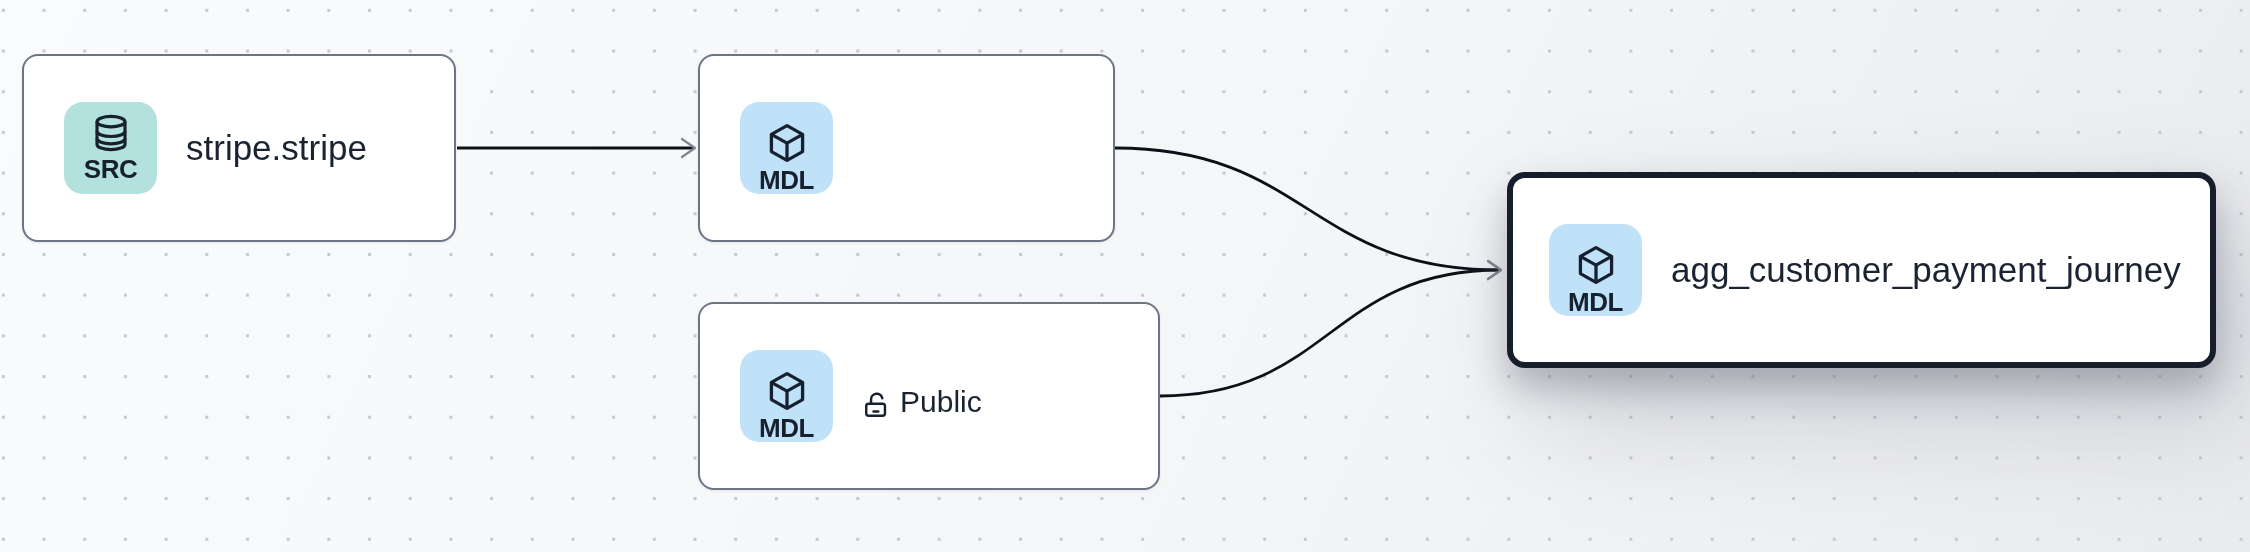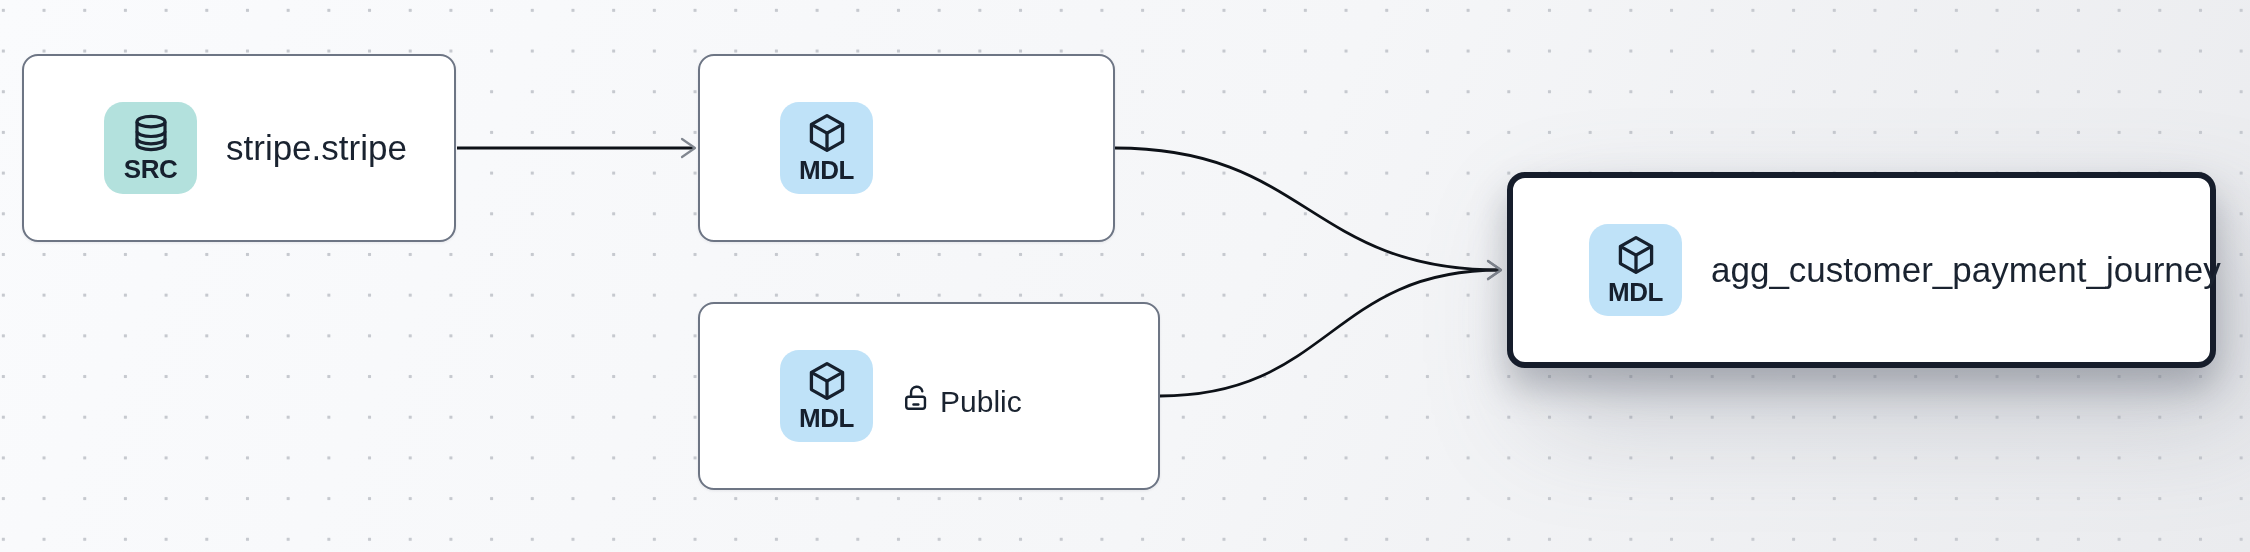--- a/index.html
+++ b/index.html
@@ -28,32 +28,32 @@
     border:2px solid var(--node_border); border-radius:16px;
     box-shadow:0 1px 3px rgba(20,30,50,.08);
     cursor:pointer;
   }
   .node.selected{
     border:6px solid var(--selected_border); border-radius:18px; padding-left:36px;
     box-shadow:0 20px 35px rgba(100,105,118,.40), 30px 50px 110px rgba(120,125,138,.30);
   }
   .badge{
     width:93px; height:92px; border-radius:19px; flex:none;
-    display:flex; flex-direction:column; align-items:center; justify-content:center;margin-left:40px;
+    display:flex; flex-direction:column; align-items:center; justify-content:center;
   }
   .badge.src{background:var(--src_badge);}
-  .badge.mdl{background:var(--mdl_badge);}
+  .badge.mdl{background:var(--mdl_badge);justify-content:flex-end;}
   .badge svg{display:block; stroke:var(--icon_ink);}
   .badge-label{
     font-size:26px; font-weight:600; letter-spacing:-.5px;
     color:var(--icon_ink); line-height:1.05; margin-top:2px;
   }
   .titles{display:flex; flex-direction:column; justify-content:center; min-width:0;}
   .title{font-size:35px; font-weight:400; color:var(--title_text); line-height:1.2; white-space:nowrap;}
-  .subtitle{display:flex; align-items:flex-start; gap:9px; margin-top:11px;
+  .subtitle{display:flex; align-items:flex-end; gap:9px; margin-top:11px;
     font-size:30px; color:var(--title_text); line-height:1.2;}
   .subtitle svg{display:block; stroke:var(--icon_ink);}
 </style>
 </head>
 <body>
 
 <div class="canvas">
 
   <svg class="edges" xmlns="http://www.w3.org/2000/svg">
     <defs>

